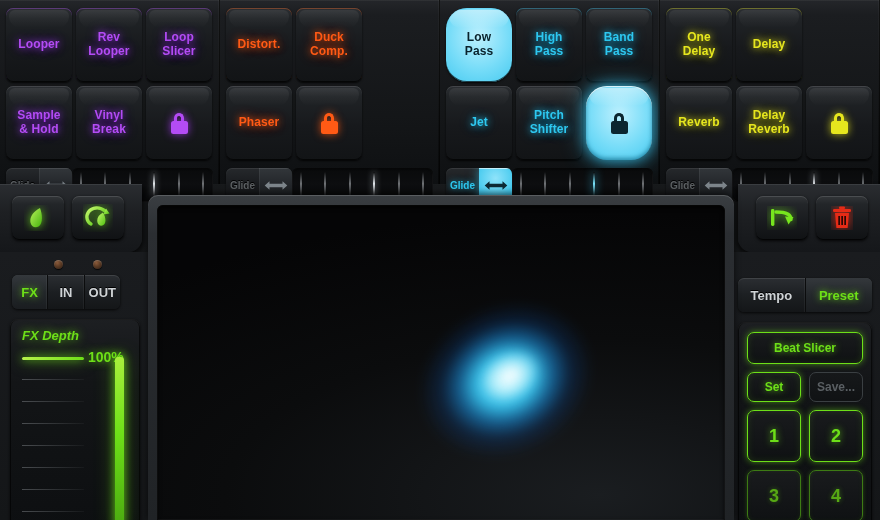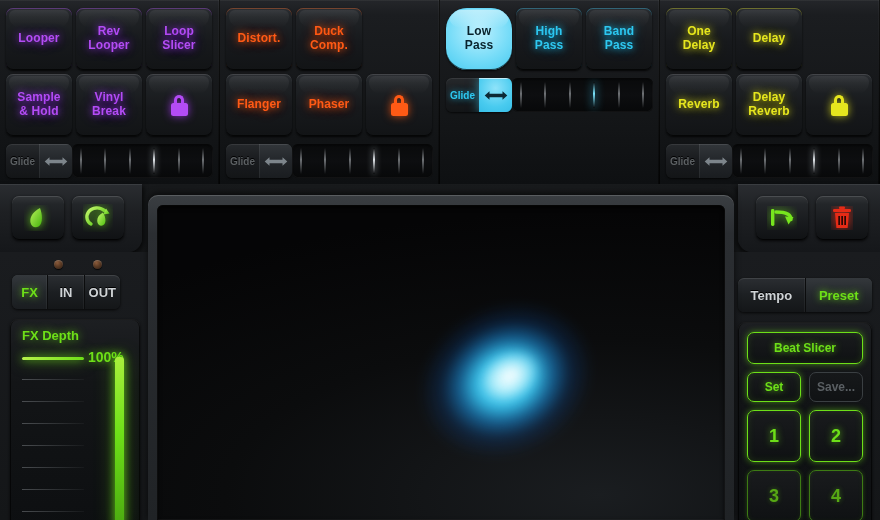--- a/index.html
+++ b/index.html
@@ -32,21 +32,21 @@
   }
   .fx-group::after{
     content:""; position:absolute; right:-1px; top:0; bottom:0; width:2px;
     background: linear-gradient(180deg, rgba(255,255,255,.04), rgba(0,0,0,.5));
   }
   .fx-rows { display: flex; flex-direction: column; gap: 4px; }
   .fx-row { display: flex; gap: 4px; }
 
   .pad {
     position: relative;
-    width: 66px; height: 62px;
+    width: 66px; height: 74px;
     border-radius: 7px;
     background: linear-gradient(180deg, #2c2f33 0%, #202326 14%, #17191c 55%, #121416 100%);
     box-shadow:
       inset 0 1px 0 rgba(255,255,255,.11),
       inset 0 -1px 0 rgba(0,0,0,.7),
       0 1px 2px rgba(0,0,0,.8);
     display: flex; align-items: center; justify-content: center;
     text-align: center;
     font-size: 12px; font-weight: bold; line-height: 1.15;
     letter-spacing: .1px;
@@ -189,20 +189,21 @@
     margin:10px 10px 0 10px; height:210px;
     border-radius:8px;
     background: linear-gradient(180deg, #1d1f22 0%, #131517 30%, #0d0f11 100%);
     box-shadow: inset 0 1px 0 rgba(255,255,255,.07), inset 0 0 0 1px rgba(0,0,0,.6), 0 1px 3px rgba(0,0,0,.7);
     position:relative; overflow:hidden;
   }
   #depth-title {
     position:absolute; left:12px; top:9px;
     font-size:13px; font-weight:bold; color:#6ddf18;
     text-shadow:0 0 8px rgba(110,225,25,.8);
+    font-style:italic;
   }
   .depth-ticks { position:absolute; left:12px; top:38px; width:62px; }
   .d-tick { height:1px; margin-bottom:21px; background: linear-gradient(90deg, rgba(150,155,160,.42), rgba(150,155,160,.06)); }
   .d-tick.lit {
     height:3px; border-radius:2px;
     background: linear-gradient(90deg, #b6f24a, #6ddf18);
     box-shadow: 0 0 9px rgba(110,225,25,.95), 0 0 16px rgba(110,225,25,.55);
     margin-bottom:19px;
   }
   #depth-value {
@@ -359,24 +360,20 @@
               <span class="lbl">Distort.</span>
             </div>
             <div class="pad top-tint">
               <span class="cap"></span>
               <span class="lbl">Duck<br>Comp.</span>
             </div>
           </div>
           <div class="fx-row">
             <div class="pad">
               <span class="cap"></span>
-              <span class="lbl">Flanger</span>
-            </div>
-            <div class="pad">
-              <span class="cap"></span>
               <span class="lbl">Phaser</span>
             </div>
             <div class="pad">
               <span class="cap"></span>
               <span class="lock-ico">
                 <span class="lock-shackle"></span>
                 <span class="lock-body"></span>
               </span>
             </div>
           </div>
@@ -407,20 +404,37 @@
               <span class="cap"></span>
               <span class="lbl">Low<br>Pass</span>
             </div>
             <div class="pad top-tint">
               <span class="cap"></span>
               <span class="lbl">High<br>Pass</span>
             </div>
             <div class="pad top-tint">
               <span class="cap"></span>
               <span class="lbl">Band<br>Pass</span>
+            </div>
+          </div>
+          <div class="fx-row">
+            <div class="pad">
+              <span class="cap"></span>
+              <span class="lbl">Jet</span>
+            </div>
+            <div class="pad">
+              <span class="cap"></span>
+              <span class="lbl">Pitch<br>Shifter</span>
+            </div>
+            <div class="pad active">
+              <span class="cap"></span>
+              <span class="lock-ico">
+                <span class="lock-shackle"></span>
+                <span class="lock-body"></span>
+              </span>
             </div>
           </div>
         </div>
         <div class="glide-row">
           <div class="glide-btn">
             <div class="glide-lbl">Glide</div>
             <div class="glide-arrow">
               <svg class="arrow-svg" viewBox="0 0 24 13">
                 <path d="M5.5 2.2 L0.7 6.5 L5.5 10.8 L5.5 8.2 L18.5 8.2 L18.5 10.8 L23.3 6.5 L18.5 2.2 L18.5 4.8 L5.5 4.8 Z" fill="#0d2a35"></path>
               </svg>

